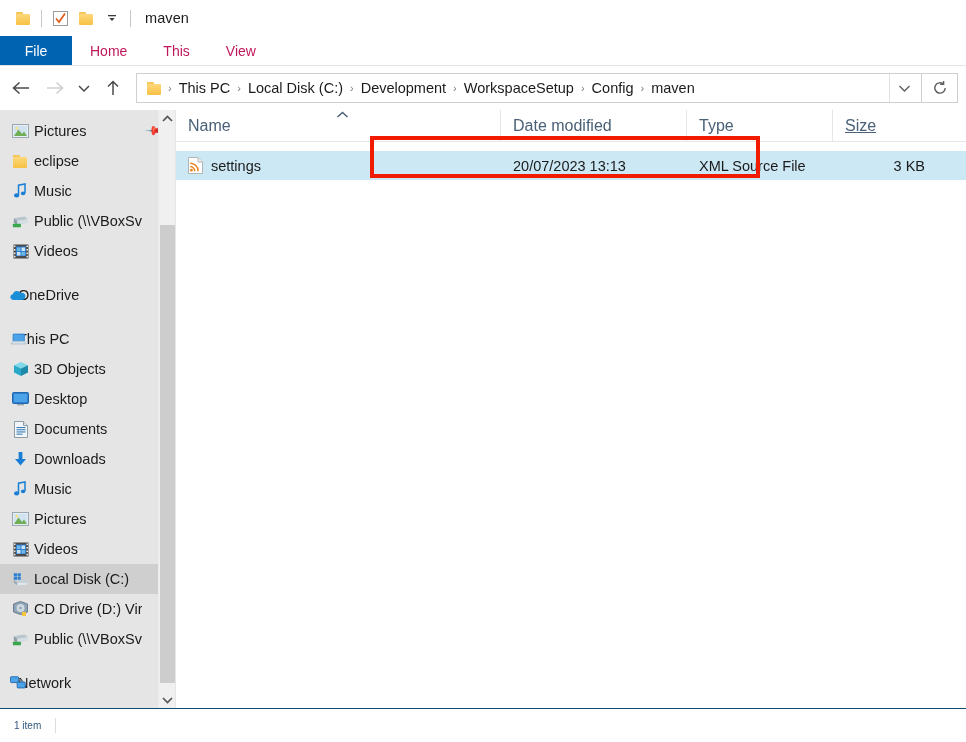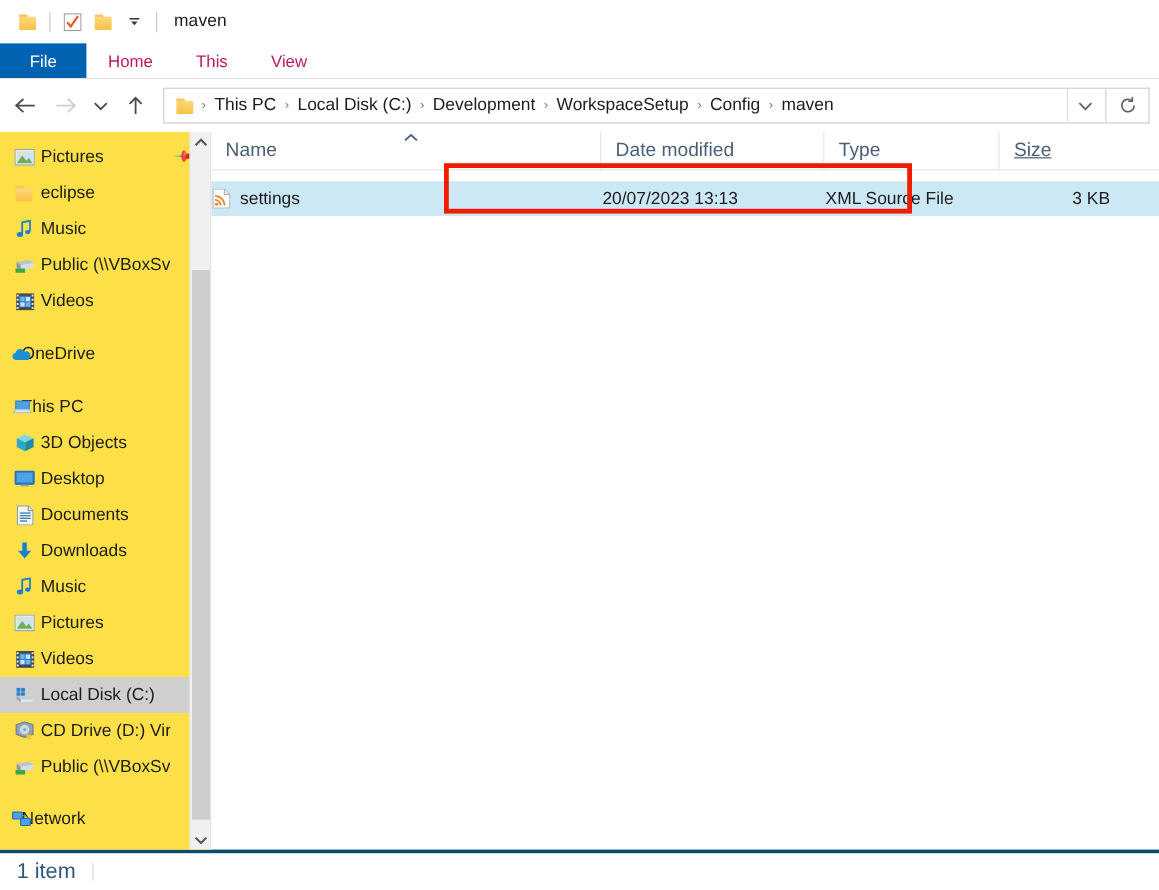--- a/index.html
+++ b/index.html
@@ -160,21 +160,21 @@
     height: 598px;
     background: #ffffff;
   }
 
   
   .navpane {
     width: 175px;
     position: relative;
     overflow: hidden;
     padding-top: 6px;
-    background: #fde047;
+    background: #e5e5e5;
     flex-shrink: 0;
   }
   .nav-item {
     height: 30px;
     display: flex;
     align-items: center;
     padding-left: 34px;
     font-size: 14.5px;
     color: #1b1b1b;
     white-space: nowrap;
@@ -265,36 +265,36 @@
   }
 
   .row {
     height: 29px;
     display: flex;
     align-items: center;
     font-size: 14.5px;
     color: #1b1b1b;
   }
   .row.selected { background: #cce8f4; }
-  .cell { padding-left: 1px; white-space: nowrap; overflow: hidden; }
+  .cell { padding-left: 12px; white-space: nowrap; overflow: hidden; }
   .cell.name { width: 325px; display: flex; align-items: center; gap: 8px; }
   .cell.date { width: 186px; }
   .cell.type { width: 146px; }
   .cell.size { width: 100px; text-align: right; padding-right: 8px; padding-left: 0; }
 
   
   .statusbar {
     height: 34px;
     display: flex;
     align-items: center;
     padding-left: 14px;
-    font-size: 18px;
+    font-size: 10px;
     color: #31577c;
     background: #ffffff;
-    border-top: 3px solid #0c4a6e;
+    border-top: 1px solid #0c4a6e;
   }
   .status-sep {
     width: 1px; height: 15px;
     background: #dcdcdc;
     margin-left: 14px;
   }
 
   svg { display: block; }
 </style>
 </head>

